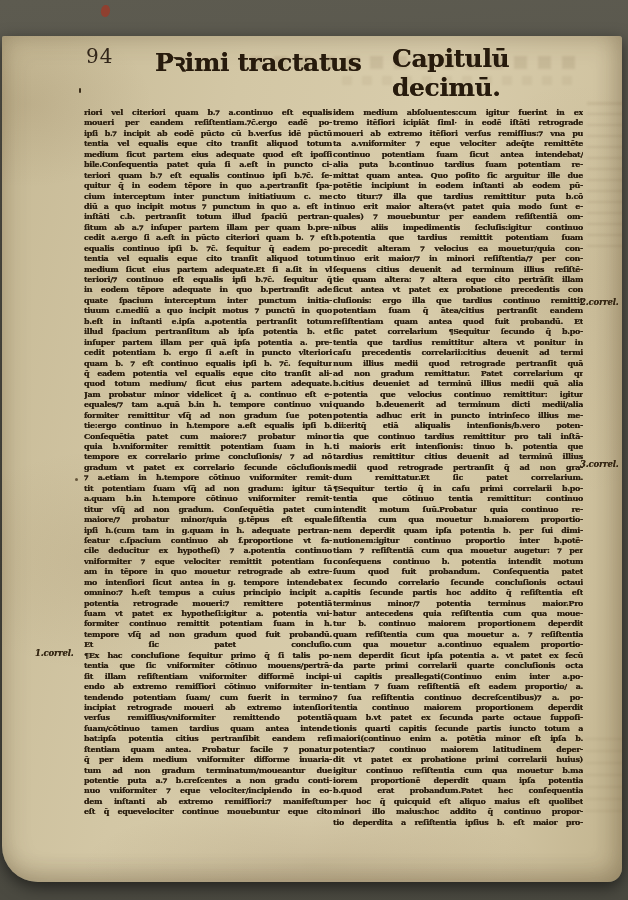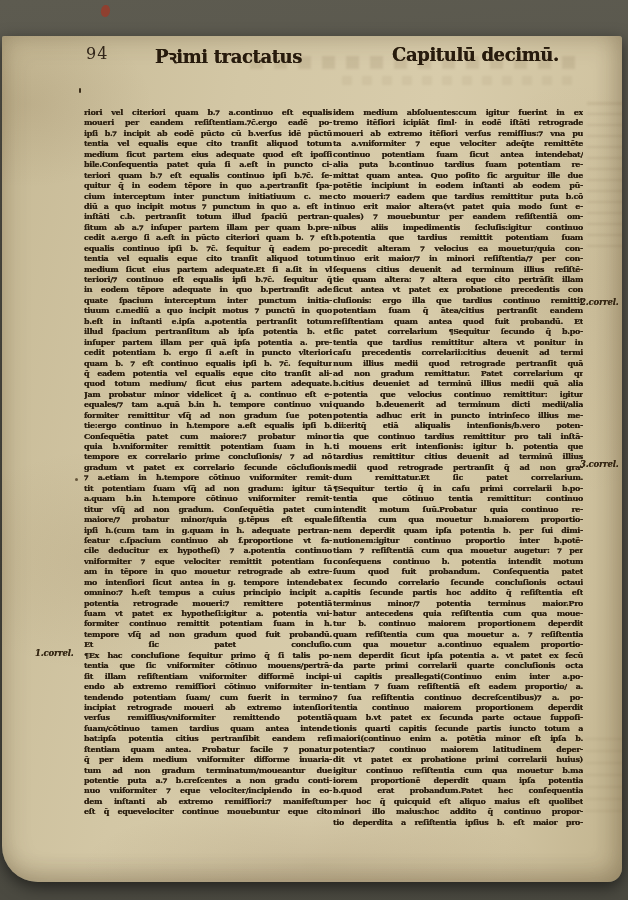--- a/index.html
+++ b/index.html
@@ -14,24 +14,24 @@
     border-radius:2px 3px 14px 36px;
     background:
       radial-gradient(ellipse 260px 160px at 18% 62%, rgba(110,85,45,.10), transparent 70%),
       radial-gradient(ellipse 200px 300px at 92% 30%, rgba(115,90,50,.08), transparent 70%),
       radial-gradient(ellipse 320px 90px at 50% 98%, rgba(100,75,40,.14), transparent 72%),
       radial-gradient(ellipse 180px 120px at 4% 8%, rgba(100,75,40,.12), transparent 70%),
       linear-gradient(100deg,#c7ba96 0%,#d3c7a5 32%,#d8ccab 58%,#cfc29f 84%,#c2b48f 100%);
     box-shadow: inset 0 0 28px rgba(70,52,25,.28), inset -7px -9px 20px rgba(70,52,25,.16), 0 5px 16px rgba(0,0,0,.55);
   }
   .pagenum{
-    position:absolute;left:84px;top:8px;font-size:16px;color:#32261a;
+    position:absolute;left:84px;top:8px;font-size:20px;color:#32261a;
     letter-spacing:1px;
   }
-  .rh{position:absolute;top:8px;font-weight:bold;color:#271b0d;font-size:18px;
+  .rh{position:absolute;top:8px;font-weight:bold;color:#271b0d;font-size:25px;
       letter-spacing:-0.4px;text-shadow:0 0 .5px rgba(40,25,10,.8);}
   .rh-left{left:153px;}
   .rh-right{left:390px;}
   .col{
     position:absolute;top:39px;height:728px;overflow:hidden;color:#2b1f10;margin-top:32px;
   }
   .col-left{left:82px;width:248px;}
   .col-right{left:331px;width:250px;}
   .tline{
     height:10.45px;line-height:10.45px;font-size:8px;font-weight:bold;
@@ -162,21 +162,21 @@
       </div>
     <div class="col col-right">
         <div class="tline">idem medium abſoluentes:cum igitur fuerint in ex</div>
         <div class="tline">tremo itēſiori icipiāt ſiml· in eodē iſtāti retrograde</div>
         <div class="tline">moueri ab extremo itēſiori verſus remiſſius:⁊ vna pu</div>
         <div class="tline">ta a.vniformiter ⁊ eque velociter adeq̄te remittēte</div>
         <div class="tline">continuo potentiam ſuam ſicut antea intendebat/</div>
         <div class="tline">alia puta b.continuo tardius ſuam potentiam re-</div>
         <div class="tline">mittat quam antea. Quo poſito ſic arguitur ille due</div>
         <div class="tline">potētie incipiunt in eodem inſtanti ab eodem pū-</div>
-        <div class="tline">cto moueri:⁊ eadem que tardius remittitur puta b.cō</div>
+        <div class="tline">cto titur:⁊ illa que tardius remittitur puta b.cō</div>
         <div class="tline">tinuo erit maior altera(vt patet quia modo ſunt e-</div>
         <div class="tline">quales) ⁊ mouebuntur per eandem reſiſtentiā om-</div>
         <div class="tline">nibus aliis impedimentis ſecluſis:igitur continuo</div>
         <div class="tline">b.potentia que tardius remittit potentiam ſuam</div>
         <div class="tline">precedit alteram ⁊ velocius ea mouetur/quia con-</div>
         <div class="tline">tinuo erit maior/⁊ in minori reſiſtentia/⁊ per con-</div>
         <div class="tline">ſequens citius deuenit ad terminum illius reſiſtē-</div>
         <div class="tline">tie quam altera: ⁊ altera eque cito pertrāſit illam</div>
         <div class="tline">ſicut antea vt patet ex probatione precedentis con</div>
         <div class="tline">cluſionis: ergo illa que tardius continuo remittit</div>
@@ -186,21 +186,21 @@
         <div class="tline">tentia que tardius remittitur altera vt ponitur in</div>
         <div class="tline">caſu precedentis correlarii:citius deuenit ad termi</div>
         <div class="tline">num illius medii quod retrograde pertranſit quā</div>
         <div class="tline">ad non gradum remittatur. Patet correlarium qr</div>
         <div class="tline">b.citius deueniet ad terminū illius medii quā alia</div>
         <div class="tline">potentia que velocius continuo remittitur: igitur</div>
         <div class="tline">quando b.deuenerit ad terminum dicti medii/alia</div>
         <div class="tline">potentia adhuc erit in puncto intrinſeco illius me-</div>
         <div class="tline">dii:eritq̄ etiā aliqualis intenſionis/b.vero poten-</div>
         <div class="tline">tia que continuo tardius remittitur pro tali inſtā-</div>
-        <div class="tline">ti mouens erit intenſionis: igitur b. potentia que</div>
+        <div class="tline">ti maioris erit intenſionis: tinuo b. potentia que</div>
         <div class="tline">tardius remittitur citius deuenit ad terminū illius</div>
         <div class="tline">medii quod retrograde pertranſit q̄ ad non gra-</div>
         <div class="tline">dum remittatur.Et ſic patet correlarium.</div>
         <div class="tline">¶Sequitur tertio q̄ in caſu primi correlarii b.po-</div>
         <div class="tline">tentia que cōtinuo tentia remittitur: continuo</div>
         <div class="tline">intendit motum ſuū.Probatur quia continuo re-</div>
         <div class="tline">ſiſtentia cum qua mouetur b.maiorem proportio-</div>
         <div class="tline">nem deperdit quam ipſa potentia b. per ſui dimi-</div>
         <div class="tline">nutionem:igitur continuo proportio inter b.potē-</div>
         <div class="tline">tiam ⁊ reſiſtentiā cum qua mouetur augetur: ⁊ per</div>

